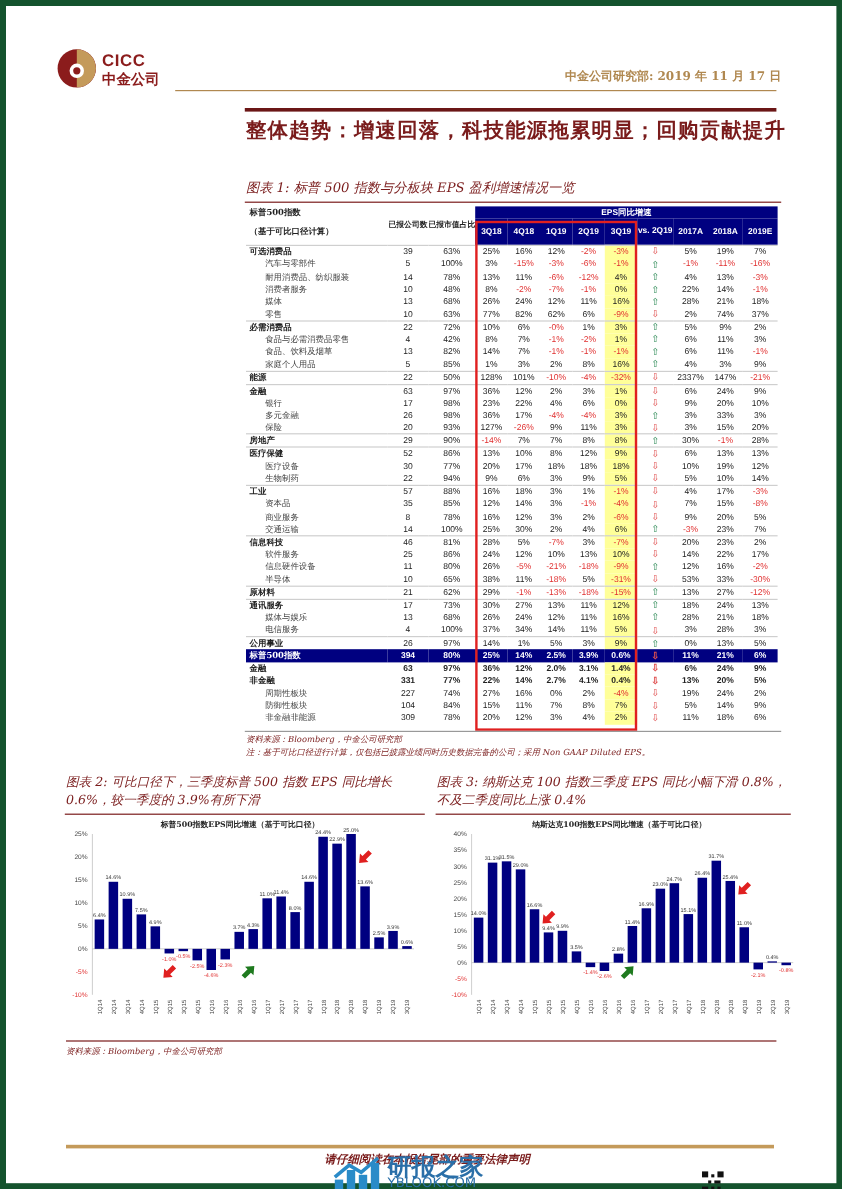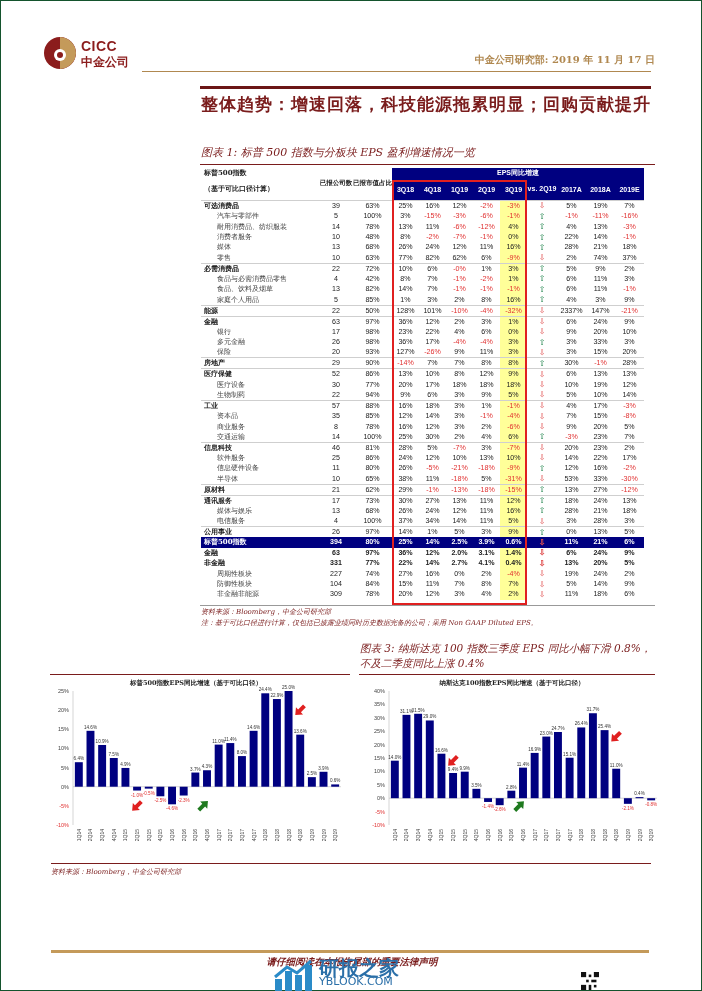--- a/index.html
+++ b/index.html
@@ -1,18 +1,18 @@
 <!DOCTYPE html>
 <html><head>
 <meta charset="utf-8">
 <style>
   * { box-sizing: border-box; margin: 0; padding: 0; }
   html, body { width: 702px; height: 991px; background: #fff; overflow: hidden; }
   body { font-family: "DejaVu Sans", sans-serif; color: #222; position: relative; }
-  .page { position: absolute; left: 0; top: 0; width: 702px; height: 991px; border: 1px solid #14532d; background: #fff; }
+  .page { position: absolute; left: 0; top: 0; width: 702px; height: 991px; border: 5px solid #14532d; background: #fff; }
 
   
   .logo { position: absolute; left: 43px; top: 36px; width: 92px; height: 34px; }
   .logo-mark { position: absolute; left: 0; top: 0; width: 32px; height: 32px; border-radius: 50%; background: #8b1c1c; overflow: hidden; }
   .logo-mark .gold { position: absolute; right: 0; top: 0; width: 16px; height: 32px; background: #c49a5a; border-radius: 0 16px 16px 0; }
   .logo-mark .hole { position: absolute; left: 10px; top: 12px; width: 12px; height: 12px; border-radius: 50%; background: #fff; }
   .logo-mark .inner { position: absolute; left: 13px; top: 15px; width: 6px; height: 6px; border-radius: 50%; background: #8b1c1c; }
   .logo-text1 { position: absolute; left: 37px; top: 1px; font: bold 14px "Liberation Sans", sans-serif; color: #8b1c1c; letter-spacing: 0.5px; }
   .logo-text2 { position: absolute; left: 37px; top: 17px; font: bold 12px "DejaVu Sans", sans-serif; color: #8b1c1c; }
   .dateline { position: absolute; right: 46px; top: 52px; font: bold 10px "DejaVu Serif", serif; color: #b08850; }
@@ -641,20 +641,21 @@
           <td class="y">18%</td>
           <td class="y">6%</td>
         </tr>
       </tbody>
   </table>
   <div class="redbox"></div>
   <div class="bottom-rule"></div>
   <div class="src1">资料来源：Bloomberg，中金公司研究部</div>
   <div class="note1">注：基于可比口径进行计算，仅包括已披露业绩同时历史数据完备的公司；采用 Non GAAP Diluted EPS。</div>
 
+  <div class="fig-title" style="left:50px;top:640px;width:300px">图表 2: 可比口径下，三季度标普 500 指数 EPS 同比增长 0.6%，较一季度的 3.9%有所下滑</div>
   <div class="fig-rule" style="left:49px;top:673px;width:300px"></div>
   <div class="chart" style="left:40px;top:676px;width:310px;height:180px">
     <div class="chart-title" style="top:2px">标普500指数EPS同比增速（基于可比口径）</div>
     <svg id="chart0" width="310" height="180">
         <line x1="32" y1="14" x2="32" y2="148" stroke="#bbb" stroke-width="0.6"></line>
         <text x="28" y="150" text-anchor="end" font-size="5.5" fill="#e03030" font-family="Liberation Sans, sans-serif">-10%</text>
         <text x="28" y="130.85714285714283" text-anchor="end" font-size="5.5" fill="#e03030" font-family="Liberation Sans, sans-serif">-5%</text>
         <text x="28" y="111.71428571428572" text-anchor="end" font-size="5.5" fill="#444" font-family="Liberation Sans, sans-serif">0%</text>
         <text x="28" y="92.57142857142857" text-anchor="end" font-size="5.5" fill="#444" font-family="Liberation Sans, sans-serif">5%</text>
         <text x="28" y="73.42857142857142" text-anchor="end" font-size="5.5" fill="#444" font-family="Liberation Sans, sans-serif">10%</text>

